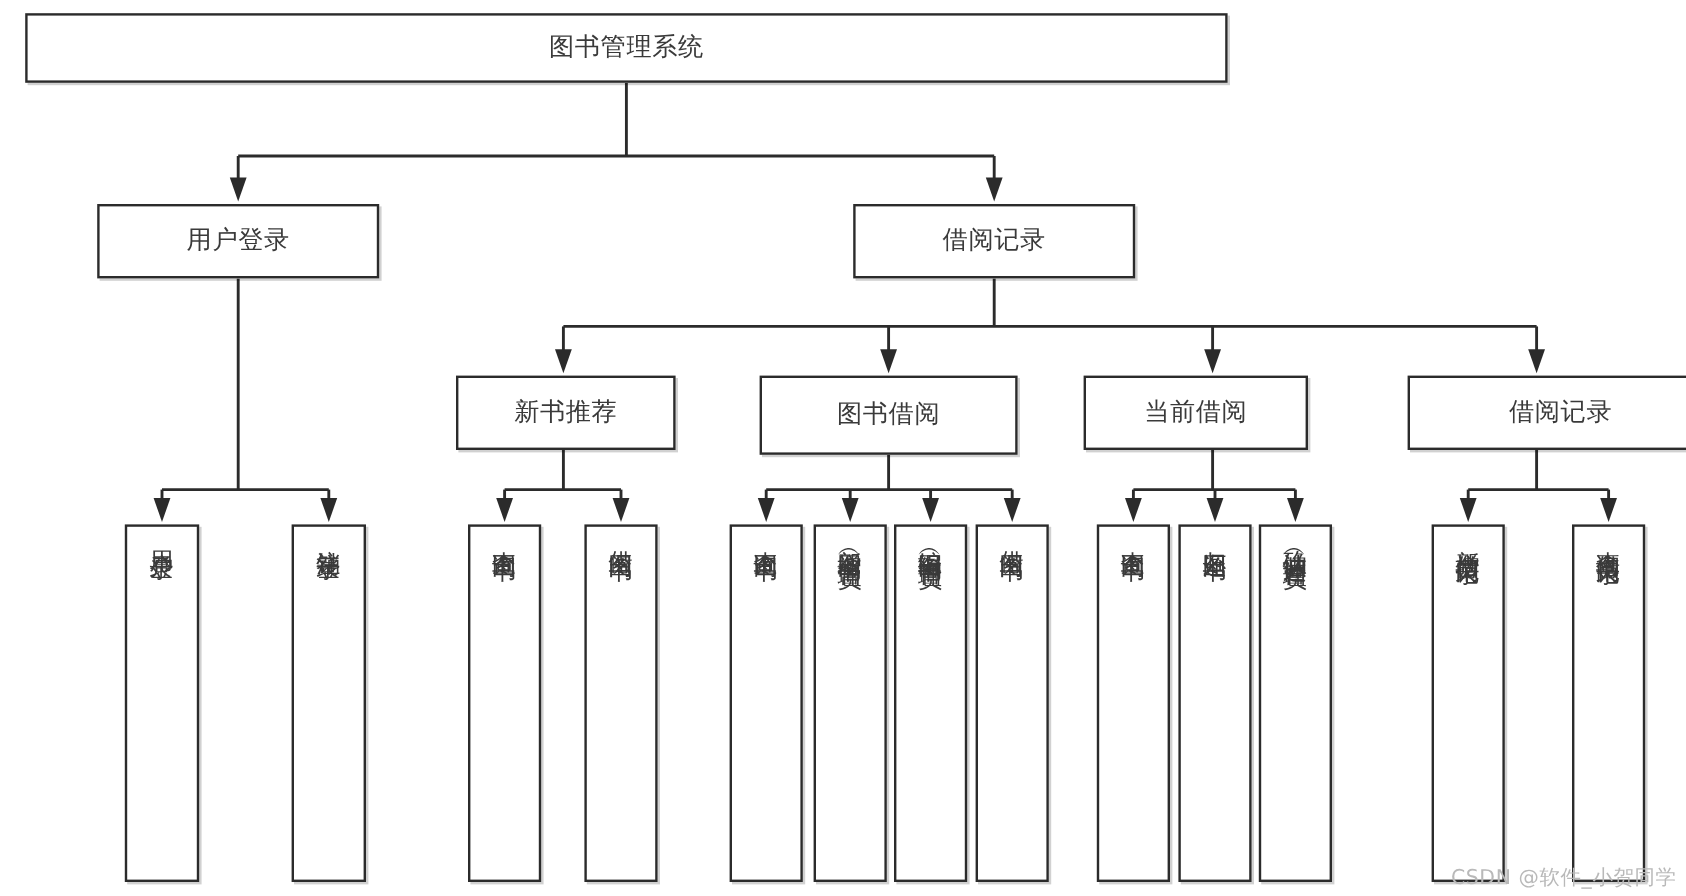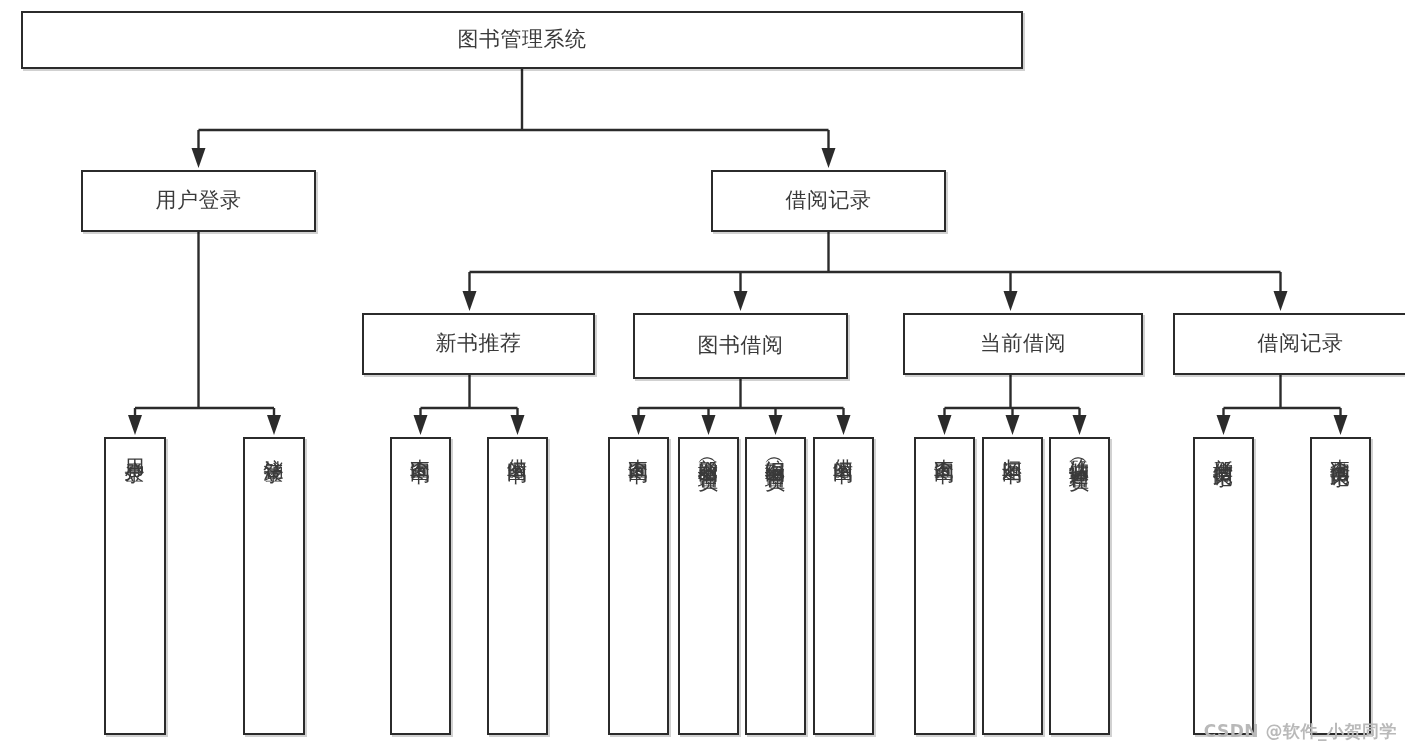--- a/index.html
+++ b/index.html
@@ -73,21 +73,20 @@
   }
   #watermark {
     position: absolute;
     right: 8px;
     bottom: 4px;
     color: #b9b9b9;
     font-size: 17px;
     letter-spacing: 0.5px;
     white-space: nowrap;
     font-family: "DejaVu Sans", "Liberation Sans", sans-serif;
-    font-weight: bold;
   }
 </style>
 </head>
 <body>
 
 <div id="diagram-root">
 
   <svg id="edges" viewBox="0 0 1405 747">
       <line x1="522" y1="69" x2="522" y2="130" class="edge-line"></line>
       <line x1="198.5" y1="130" x2="828.5" y2="130" class="edge-line"></line>
@@ -146,27 +145,27 @@
   <div id="boxes-layer">
       <div class="node-box" style="left: 21px; top: 11px; width: 1002px; height: 58px;">
         <span class="node-label">图书管理系统</span>
       </div>
       <div class="node-box" style="left: 81px; top: 170px; width: 235px; height: 62px;">
         <span class="node-label">用户登录</span>
       </div>
       <div class="node-box" style="left: 711px; top: 170px; width: 235px; height: 62px;">
         <span class="node-label">借阅记录</span>
       </div>
-      <div class="node-box" style="left: 362px; top: 313px; width: 233px; height: 62px;">
+      <div class="node-box" style="left: 380px; top: 313px; width: 183px; height: 62px;">
         <span class="node-label">新书推荐</span>
       </div>
       <div class="node-box" style="left: 633px; top: 313px; width: 215px; height: 66px;">
         <span class="node-label">图书借阅</span>
       </div>
-      <div class="node-box" style="left: 903px; top: 313px; width: 240px; height: 62px;">
+      <div class="node-box" style="left: 903px; top: 313px; width: 187px; height: 62px;">
         <span class="node-label">当前借阅</span>
       </div>
       <div class="node-box" style="left: 1173px; top: 313px; width: 255px; height: 62px;">
         <span class="node-label">借阅记录</span>
       </div>
       <div class="node-box leaf" style="left: 104px; top: 437px; width: 62px; height: 298px;">
         <span class="node-label vertical">用户登录</span>
       </div>
       <div class="node-box leaf" style="left: 243px; top: 437px; width: 62px; height: 298px;">
         <span class="node-label vertical">注销登录</span>

